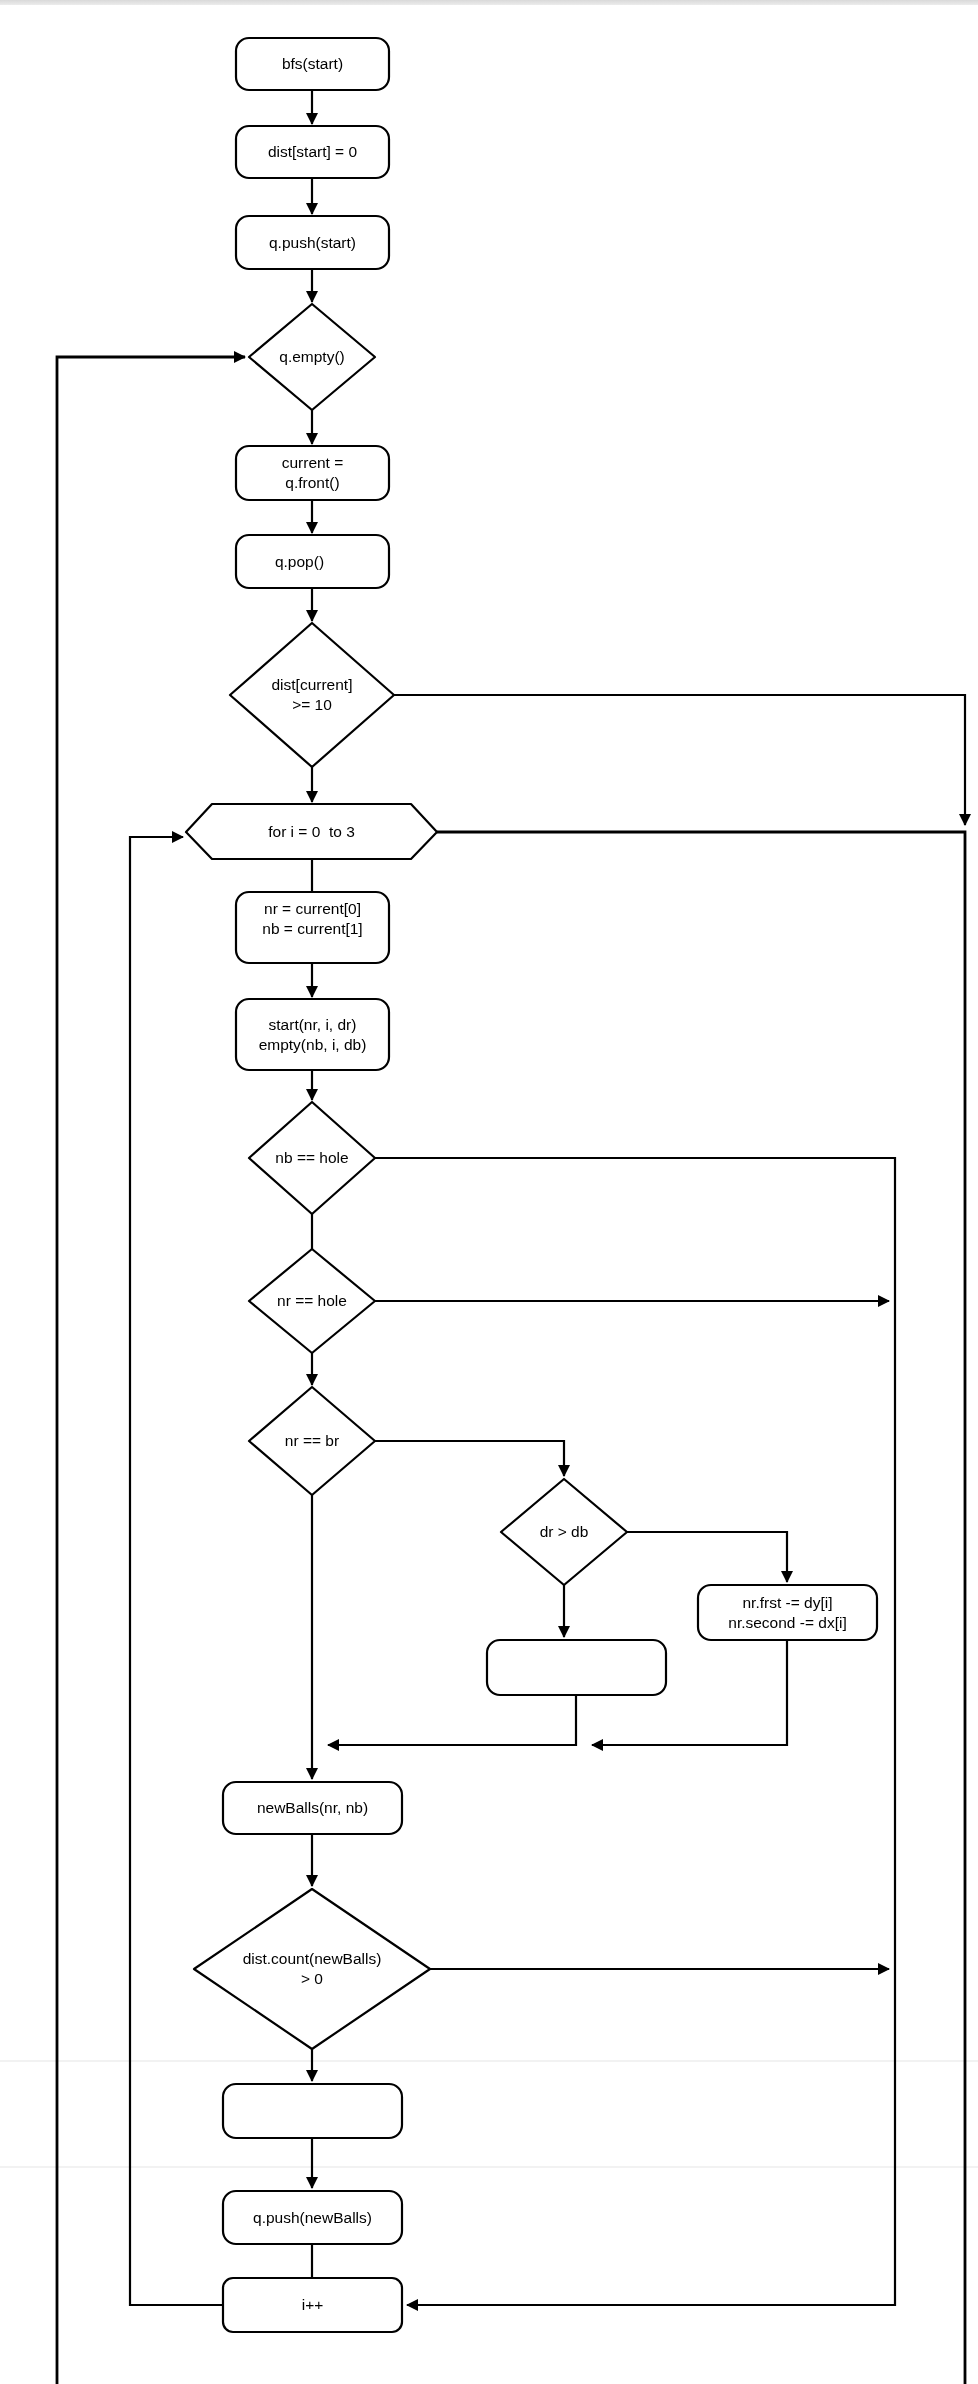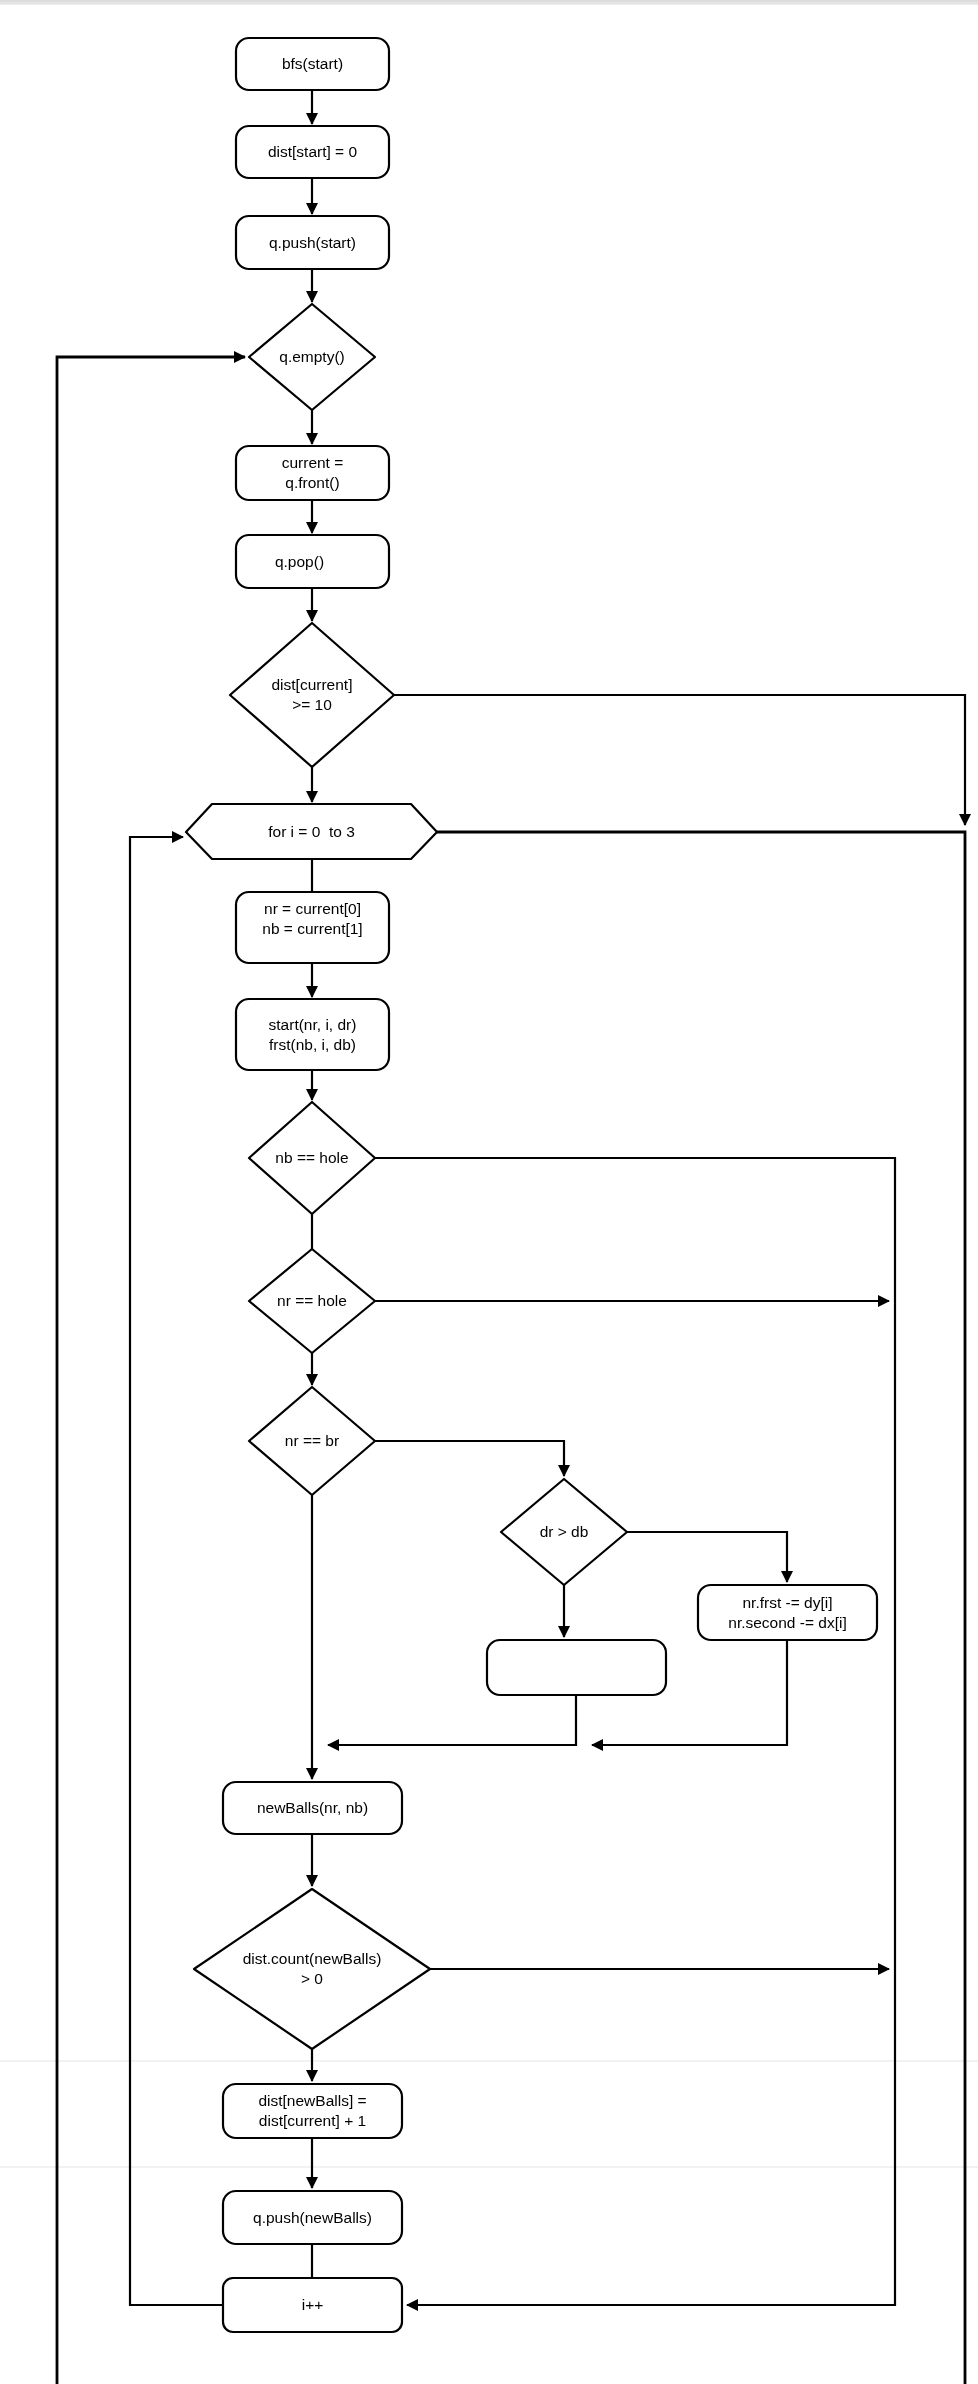--- a/index.html
+++ b/index.html
@@ -108,21 +108,21 @@
 
 <div class="lbl" style="left:186px;top:772px;width:251px;height:55px"><span>for i = 0  to 3</span></div>
 
 <div class="lbl" style="left:236px;top:860px;width:153px;height:53px">
   <span>nr = current[0]</span>
   <span>nb = current[1]</span>
 </div>
 
 <div class="lbl" style="left:236px;top:967px;width:153px;height:71px">
   <span>start(nr, i, dr)</span>
-  <span>frst(nb, i, db)</span>
+  <span>empty(nb, i, db)</span>
 </div>
 
 <div class="lbl" style="left:249px;top:1070px;width:126px;height:112px"><span>nb == hole</span></div>
 
 <div class="lbl" style="left:249px;top:1217px;width:126px;height:104px"><span>nr == hole</span></div>
 
 <div class="lbl" style="left:249px;top:1355px;width:126px;height:108px"><span>nr == br</span></div>
 
 <div class="lbl" style="left:698px;top:1553px;width:179px;height:55px">
   <span>nr.frst -= dy[i]</span>
@@ -132,22 +132,18 @@
 <div class="lbl" style="left:501px;top:1447px;width:126px;height:106px"><span>dr &gt; db</span></div>
 
 
 <div class="lbl" style="left:223px;top:1750px;width:179px;height:52px"><span>newBalls(nr, nb)</span></div>
 
 <div class="lbl" style="left:194px;top:1857px;width:236px;height:160px">
   <span>dist.count(newBalls)</span>
   <span>&gt; 0</span>
 </div>
 
-<div class="lbl" style="left:223px;top:2052px;width:179px;height:54px">
-  <span>dist[newBalls] =</span>
-  <span>dist[current] + 1</span>
-</div>
 
 <div class="lbl" style="left:223px;top:2159px;width:179px;height:53px"><span>q.push(newBalls)</span></div>
 
 <div class="lbl" style="left:223px;top:2246px;width:179px;height:54px"><span>i++</span></div>
 
 </div>
 
 </body></html>

